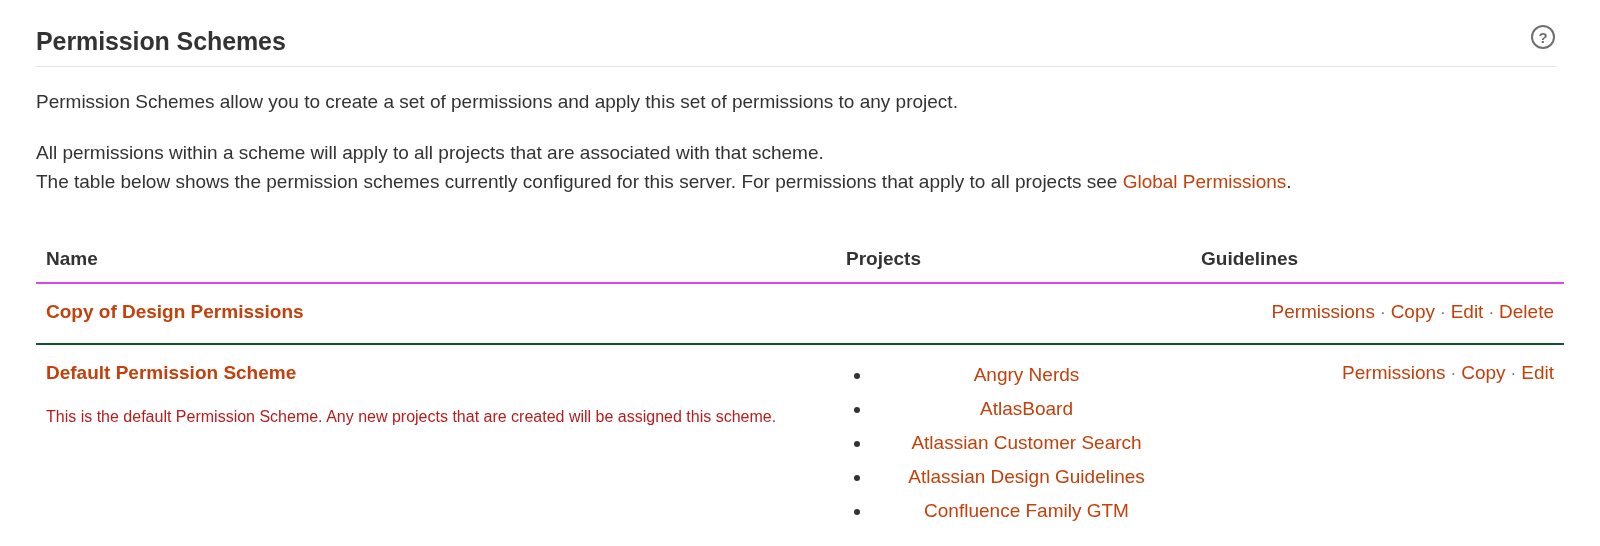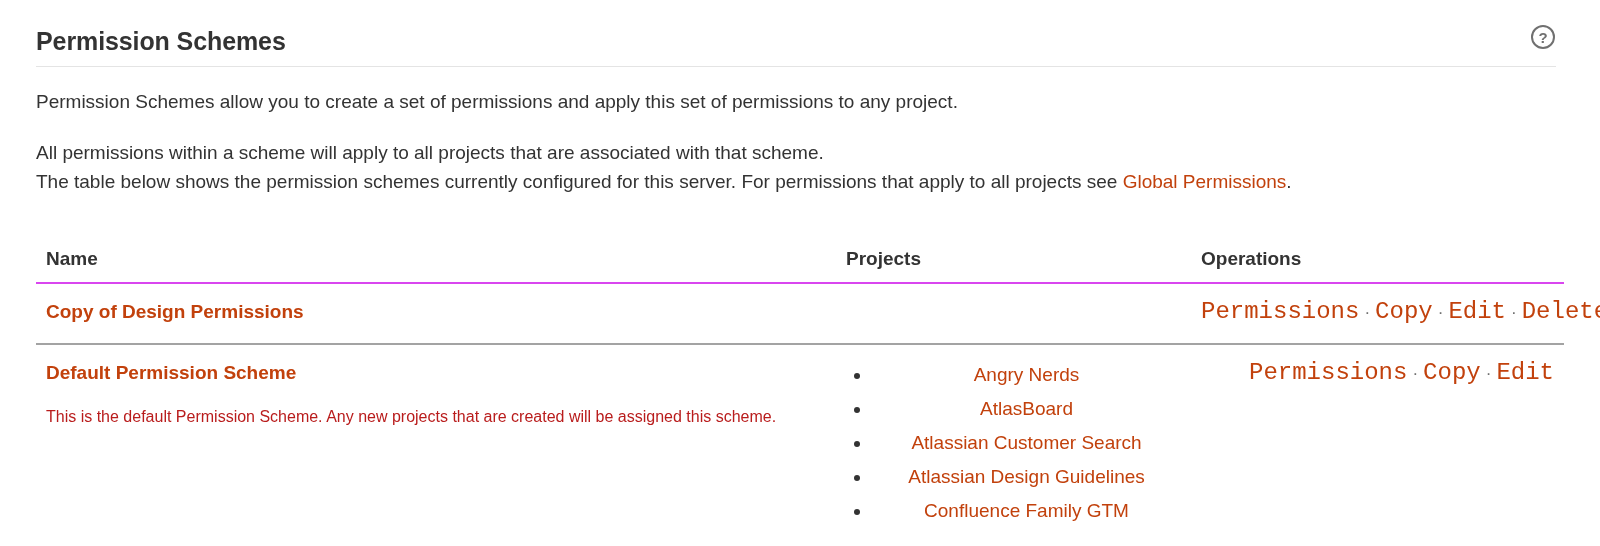--- a/index.html
+++ b/index.html
@@ -85,21 +85,21 @@
     vertical-align: bottom;
     font-size: 19px;
     font-weight: bold;
     color: #333333;
     padding: 0 10px 12px 10px;
     border-bottom: 2px solid #d946ef;
   }
   table.schemes tbody td {
     vertical-align: top;
     padding: 14px 10px 16px 10px;
-    border-bottom: 2px solid #a3a3a3;
+    border-bottom: 2px solid #14532d;
     font-size: 19px;
     line-height: 28px;
     color: #333333;
   }
   table.schemes tbody tr:last-child td {
     border-bottom: none;
   }
 
   col.c-name { width: 800px; }
   col.c-projects { width: 355px; }
@@ -133,21 +133,21 @@
 
   .ops {
     text-align: right;
     line-height: 30px;
   }
   .ops .sep {
     color: #707070;
     padding: 0 5px;
     font-size: 17px;
   }
-  .ops a { font-size: 24px; font-family: Liberation Mono, monospace; }
+  .ops a { font-size: 19px; }
 </style>
 </head>
 <body>
 
 <div class="page">
 
   <div class="page-header">
     <h1 class="page-title">Permission Schemes</h1>
     <span class="help-icon" title="Help">
       <svg width="26" height="26" viewBox="0 0 26 26" xmlns="http://www.w3.org/2000/svg">
@@ -169,21 +169,21 @@
     <table class="schemes">
       <colgroup>
         <col class="c-name">
         <col class="c-projects">
         <col class="c-ops">
       </colgroup>
       <thead>
         <tr>
           <th>Name</th>
           <th>Projects</th>
-          <th>Operations</th>
+          <th>Guidelines</th>
         </tr>
       </thead>
       <tbody id="table-body">
           <tr>
             <td>
               <div class="scheme-name"><a class="scheme-name-link" href="#">Copy of Design Permissions</a></div>
             </td>
             <td></td>
             <td class="ops"><a href="#">Permissions</a><span class="sep">·</span><a href="#">Copy</a><span class="sep">·</span><a href="#">Edit</a><span class="sep">·</span><a href="#">Delete</a></td>
           </tr>

